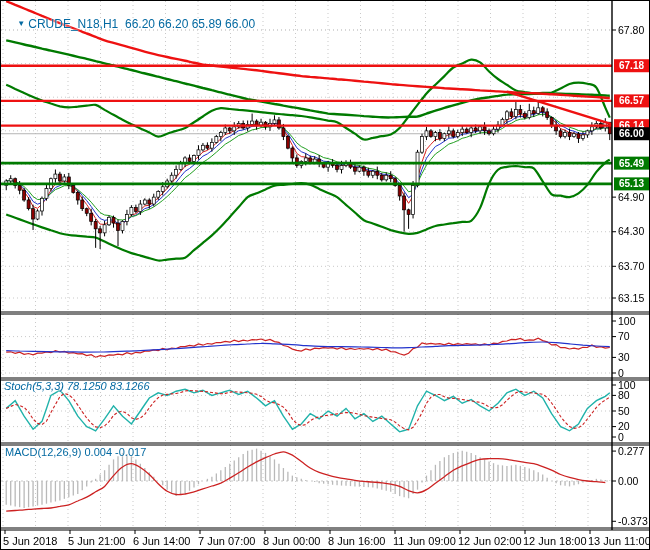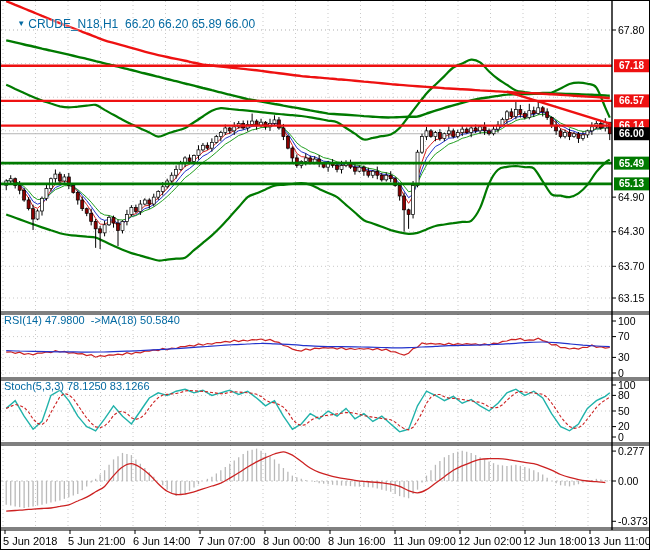--- a/index.html
+++ b/index.html
@@ -9,21 +9,21 @@
     border:1px solid #000;box-sizing:border-box;
   }
   #chart-svg{position:absolute;left:0;top:0;}
   .panel-label{
     position:absolute;font-size:11px;color:#0369a1;white-space:pre;z-index:5;
     text-shadow:0 0 2px #fff,0 0 2px #fff;
   }
   #main-title{left:3px;top:2px;font-size:12px;}
   #main-title .sym-marker{font-size:8px;vertical-align:2px;margin-right:3px;}
   #rsi-label{left:3px;top:313px;}
-  #stoch-label{left:3px;top:379px;}
+  #stoch-label{left:3px;top:379px;font-style:italic;}
   #macd-label{left:4px;top:445px;}
 </style>
 </head>
 <body>
 
 <div id="chart-root">
   <svg id="chart-svg" width="650" height="550" viewBox="0 0 650 550">
       <defs>
         <clipPath id="mainClip">
           <rect x="0" y="0" width="611" height="311"></rect>
@@ -646,15 +646,15 @@
       <text x="457" y="544" font-size="11" font-family="&quot;Liberation Sans&quot;,sans-serif" fill="#000" text-anchor="start" font-weight="normal">12 Jun 02:00</text>
       <line x1="524" y1="529" x2="524" y2="533" stroke="#000" stroke-width="1"></line>
       <text x="522" y="544" font-size="11" font-family="&quot;Liberation Sans&quot;,sans-serif" fill="#000" text-anchor="start" font-weight="normal">12 Jun 18:00</text>
       <line x1="589" y1="529" x2="589" y2="533" stroke="#000" stroke-width="1"></line>
       <text x="587" y="544" font-size="11" font-family="&quot;Liberation Sans&quot;,sans-serif" fill="#000" text-anchor="start" font-weight="normal">13 Jun 11:00</text>
     </svg>
 
   <div id="main-title" class="panel-label">
     <span class="sym-marker">▼</span><span>CRUDE_N18,H1</span>&nbsp;&nbsp;<span>66.20 66.20 65.89 66.00</span>
   </div>
-  <div id="rsi-label" class="panel-label">RSI(14) 47.9800  -&gt;MA(18) 50.5840</div>
   <div id="stoch-label" class="panel-label">Stoch(5,3,3) 78.1250 83.1266</div>
+  <div id="macd-label" class="panel-label">MACD(12,26,9) 0.004 -0.017</div>
 </div>
 
 </body></html>

